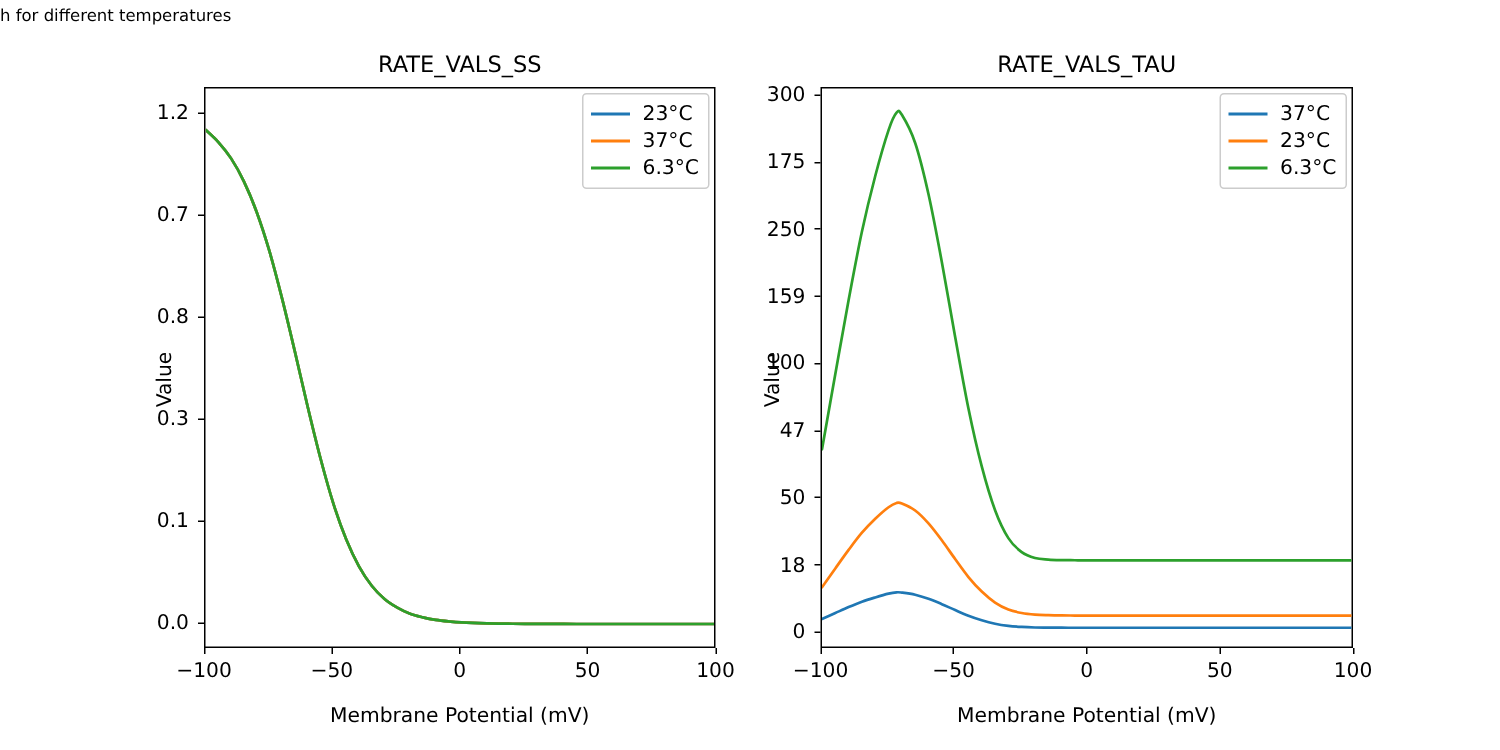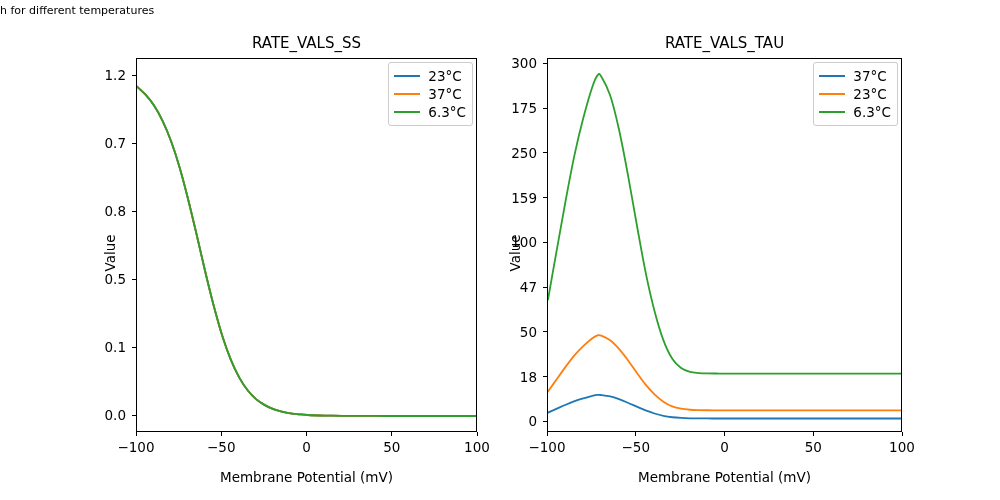--- a/index.html
+++ b/index.html
@@ -82,21 +82,21 @@
           <path d="M 0.00 27.54 C 1.42 28.90, 5.68 32.53, 8.53 35.70 C 11.37 38.87, 14.21 42.22, 17.05 46.58 C 19.89 50.94, 22.73 55.93, 25.57 61.88 C 28.42 67.83, 31.26 74.52, 34.10 82.28 C 36.94 90.04, 39.78 98.77, 42.63 108.46 C 45.47 118.15, 48.31 129.20, 51.15 140.42 C 53.99 151.64, 56.83 163.77, 59.67 175.78 C 62.52 187.79, 65.36 200.66, 68.20 212.50 C 71.04 224.34, 73.88 236.13, 76.73 246.84 C 79.57 257.55, 82.41 267.81, 85.25 276.76 C 88.09 285.71, 90.93 293.59, 93.78 300.56 C 96.62 307.53, 99.46 313.42, 102.30 318.58 C 105.14 323.74, 107.98 327.87, 110.83 331.50 C 113.67 335.13, 116.51 337.90, 119.35 340.34 C 122.19 342.78, 125.03 344.48, 127.88 346.12 C 130.72 347.76, 133.56 349.12, 136.40 350.20 C 139.24 351.28, 142.08 351.90, 144.92 352.58 C 147.77 353.26, 150.61 353.83, 153.45 354.28 C 156.29 354.73, 159.13 355.02, 161.97 355.30 C 164.82 355.58, 166.24 355.77, 170.50 355.98 C 174.76 356.19, 181.87 356.42, 187.55 356.56 C 193.23 356.70, 198.92 356.77, 204.60 356.83 C 210.28 356.89, 215.97 356.91, 221.65 356.93 C 227.33 356.95, 233.02 356.95, 238.70 356.97 C 244.38 356.98, 250.07 356.99, 255.75 357.00 C 261.43 357.01, 267.12 357.00, 272.80 357.00 C 278.48 357.00, 284.17 357.00, 289.85 357.00 C 295.53 357.00, 301.22 357.00, 306.90 357.00 C 312.58 357.00, 318.27 357.00, 323.95 357.00 C 329.63 357.00, 338.16 357.00, 341.00 357.00" fill="none" stroke="#2ca02c" stroke-width="1.8" stroke-linecap="round" stroke-linejoin="round"></path>
         </svg>
     </div>
 
     <div id="ticks-0">
         <div class="tick ytick" style="left: -4px; top: 356.5px;"></div>
         <div class="ticklabel ylabel-txt" style="left: -78px; top: 357px; width: 68px;">0.0</div>
         <div class="tick ytick" style="left: -4px; top: 288.5px;"></div>
         <div class="ticklabel ylabel-txt" style="left: -78px; top: 289px; width: 68px;">0.1</div>
         <div class="tick ytick" style="left: -4px; top: 220.5px;"></div>
-        <div class="ticklabel ylabel-txt" style="left: -78px; top: 221px; width: 68px;">0.5</div>
+        <div class="ticklabel ylabel-txt" style="left: -78px; top: 221px; width: 68px;">0.3</div>
         <div class="tick ytick" style="left: -4px; top: 152.5px;"></div>
         <div class="ticklabel ylabel-txt" style="left: -78px; top: 153px; width: 68px;">0.8</div>
         <div class="tick ytick" style="left: -4px; top: 84.5px;"></div>
         <div class="ticklabel ylabel-txt" style="left: -78px; top: 85px; width: 68px;">0.7</div>
         <div class="tick ytick" style="left: -4px; top: 16.5px;"></div>
         <div class="ticklabel ylabel-txt" style="left: -78px; top: 17px; width: 68px;">1.2</div>
         <div class="tick xtick" style="left: -0.5px; top: 374px;"></div>
         <div class="ticklabel xlabel-txt" style="left: 0px; top: 381px;">−100</div>
         <div class="tick xtick" style="left: 84.75px; top: 374px;"></div>
         <div class="ticklabel xlabel-txt" style="left: 85.25px; top: 381px;">−50</div>

